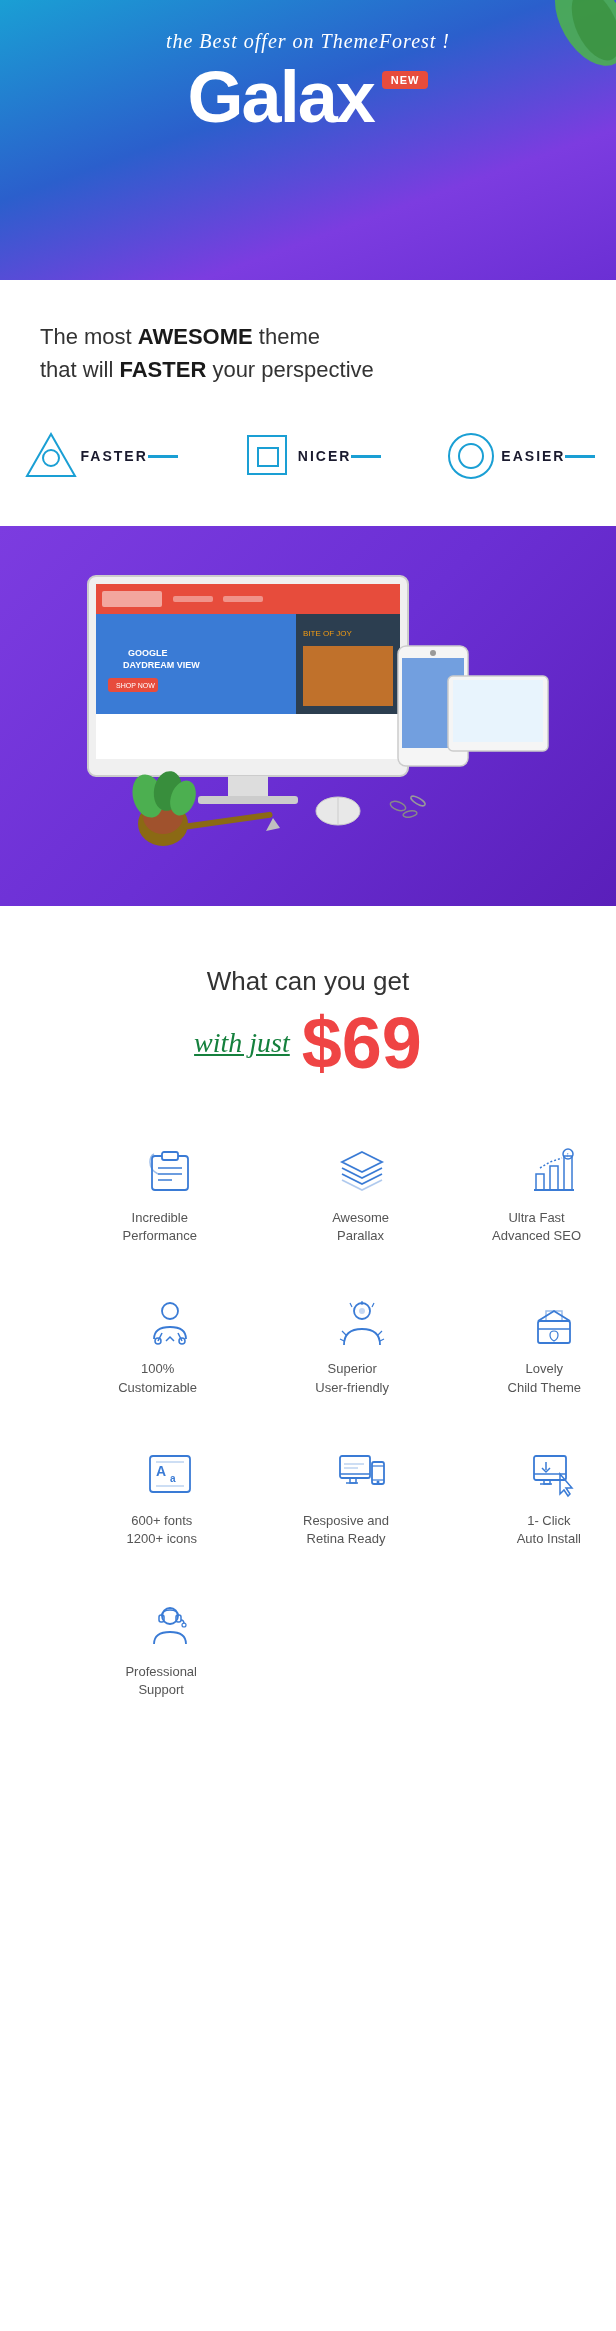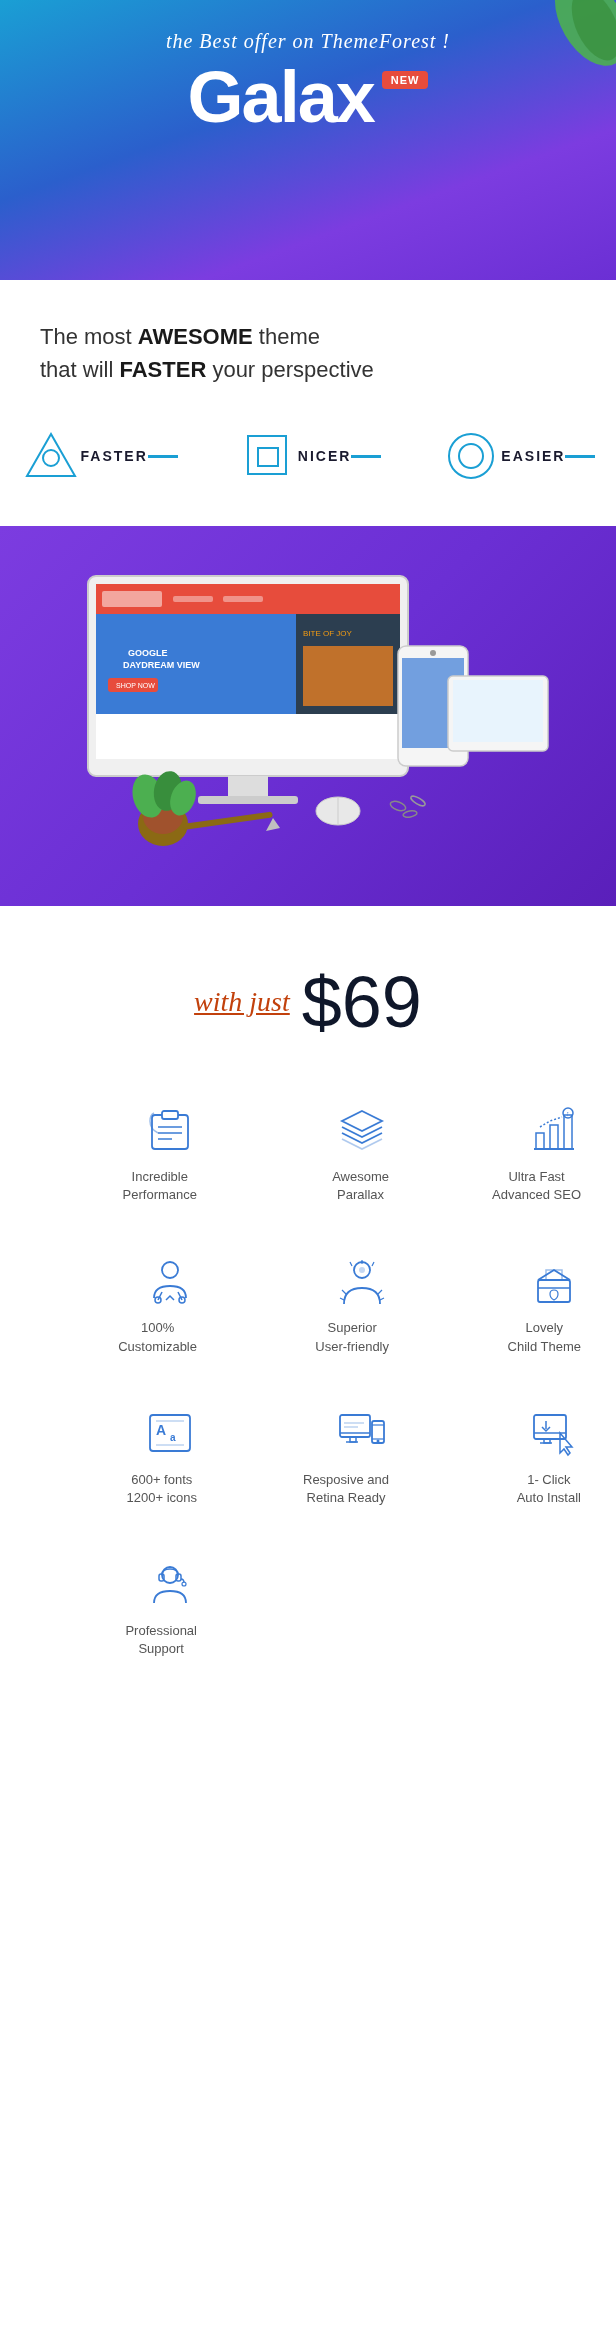--- a/index.html
+++ b/index.html
@@ -149,28 +149,28 @@
     }
     .pricing-with-just {
       display: flex;
       align-items: center;
       justify-content: center;
       gap: 12px;
     }
     .pricing-script {
       font-style: italic;
       font-size: 28px;
-      color: #c2410c;
+      color: #15803d;
       font-family: Georgia, serif;
       text-decoration: underline;
     }
     .pricing-amount {
       font-size: 72px;
-      font-weight: 400;
-      color: #0f172a;
+      font-weight: 700;
+      color: #ef4444;
       line-height: 1;
     }
 
     
     .features-grid {
       background: #fff;
       display: grid;
       grid-template-columns: repeat(3, 1fr);
       gap: 0;
       padding: 20px 20px 0;
@@ -305,20 +305,21 @@
       <ellipse cx="382" cy="248" rx="7" ry="3" fill="none" stroke="#888" stroke-width="1.5" transform="rotate(-10 382 248)"></ellipse>
       <ellipse cx="390" cy="235" rx="8" ry="3" fill="none" stroke="#999" stroke-width="1.5" transform="rotate(30 390 235)"></ellipse>
 
       <ellipse cx="310" cy="245" rx="22" ry="14" fill="#e8e8e8" stroke="#ccc" stroke-width="1"></ellipse>
       <line x1="310" y1="231" x2="310" y2="259" stroke="#ccc" stroke-width="1"></line>
     </svg>
   </div>
 </div>
 
 <div class="pricing-section">
+  <div class="pricing-what">What can you get</div>
   <div class="pricing-with-just">
     <span class="pricing-script">with just</span>
     <span class="pricing-amount">$69</span>
   </div>
 </div>
 
 <div class="features-grid">
 
   <div class="grid-item">
     <div class="grid-icon">

